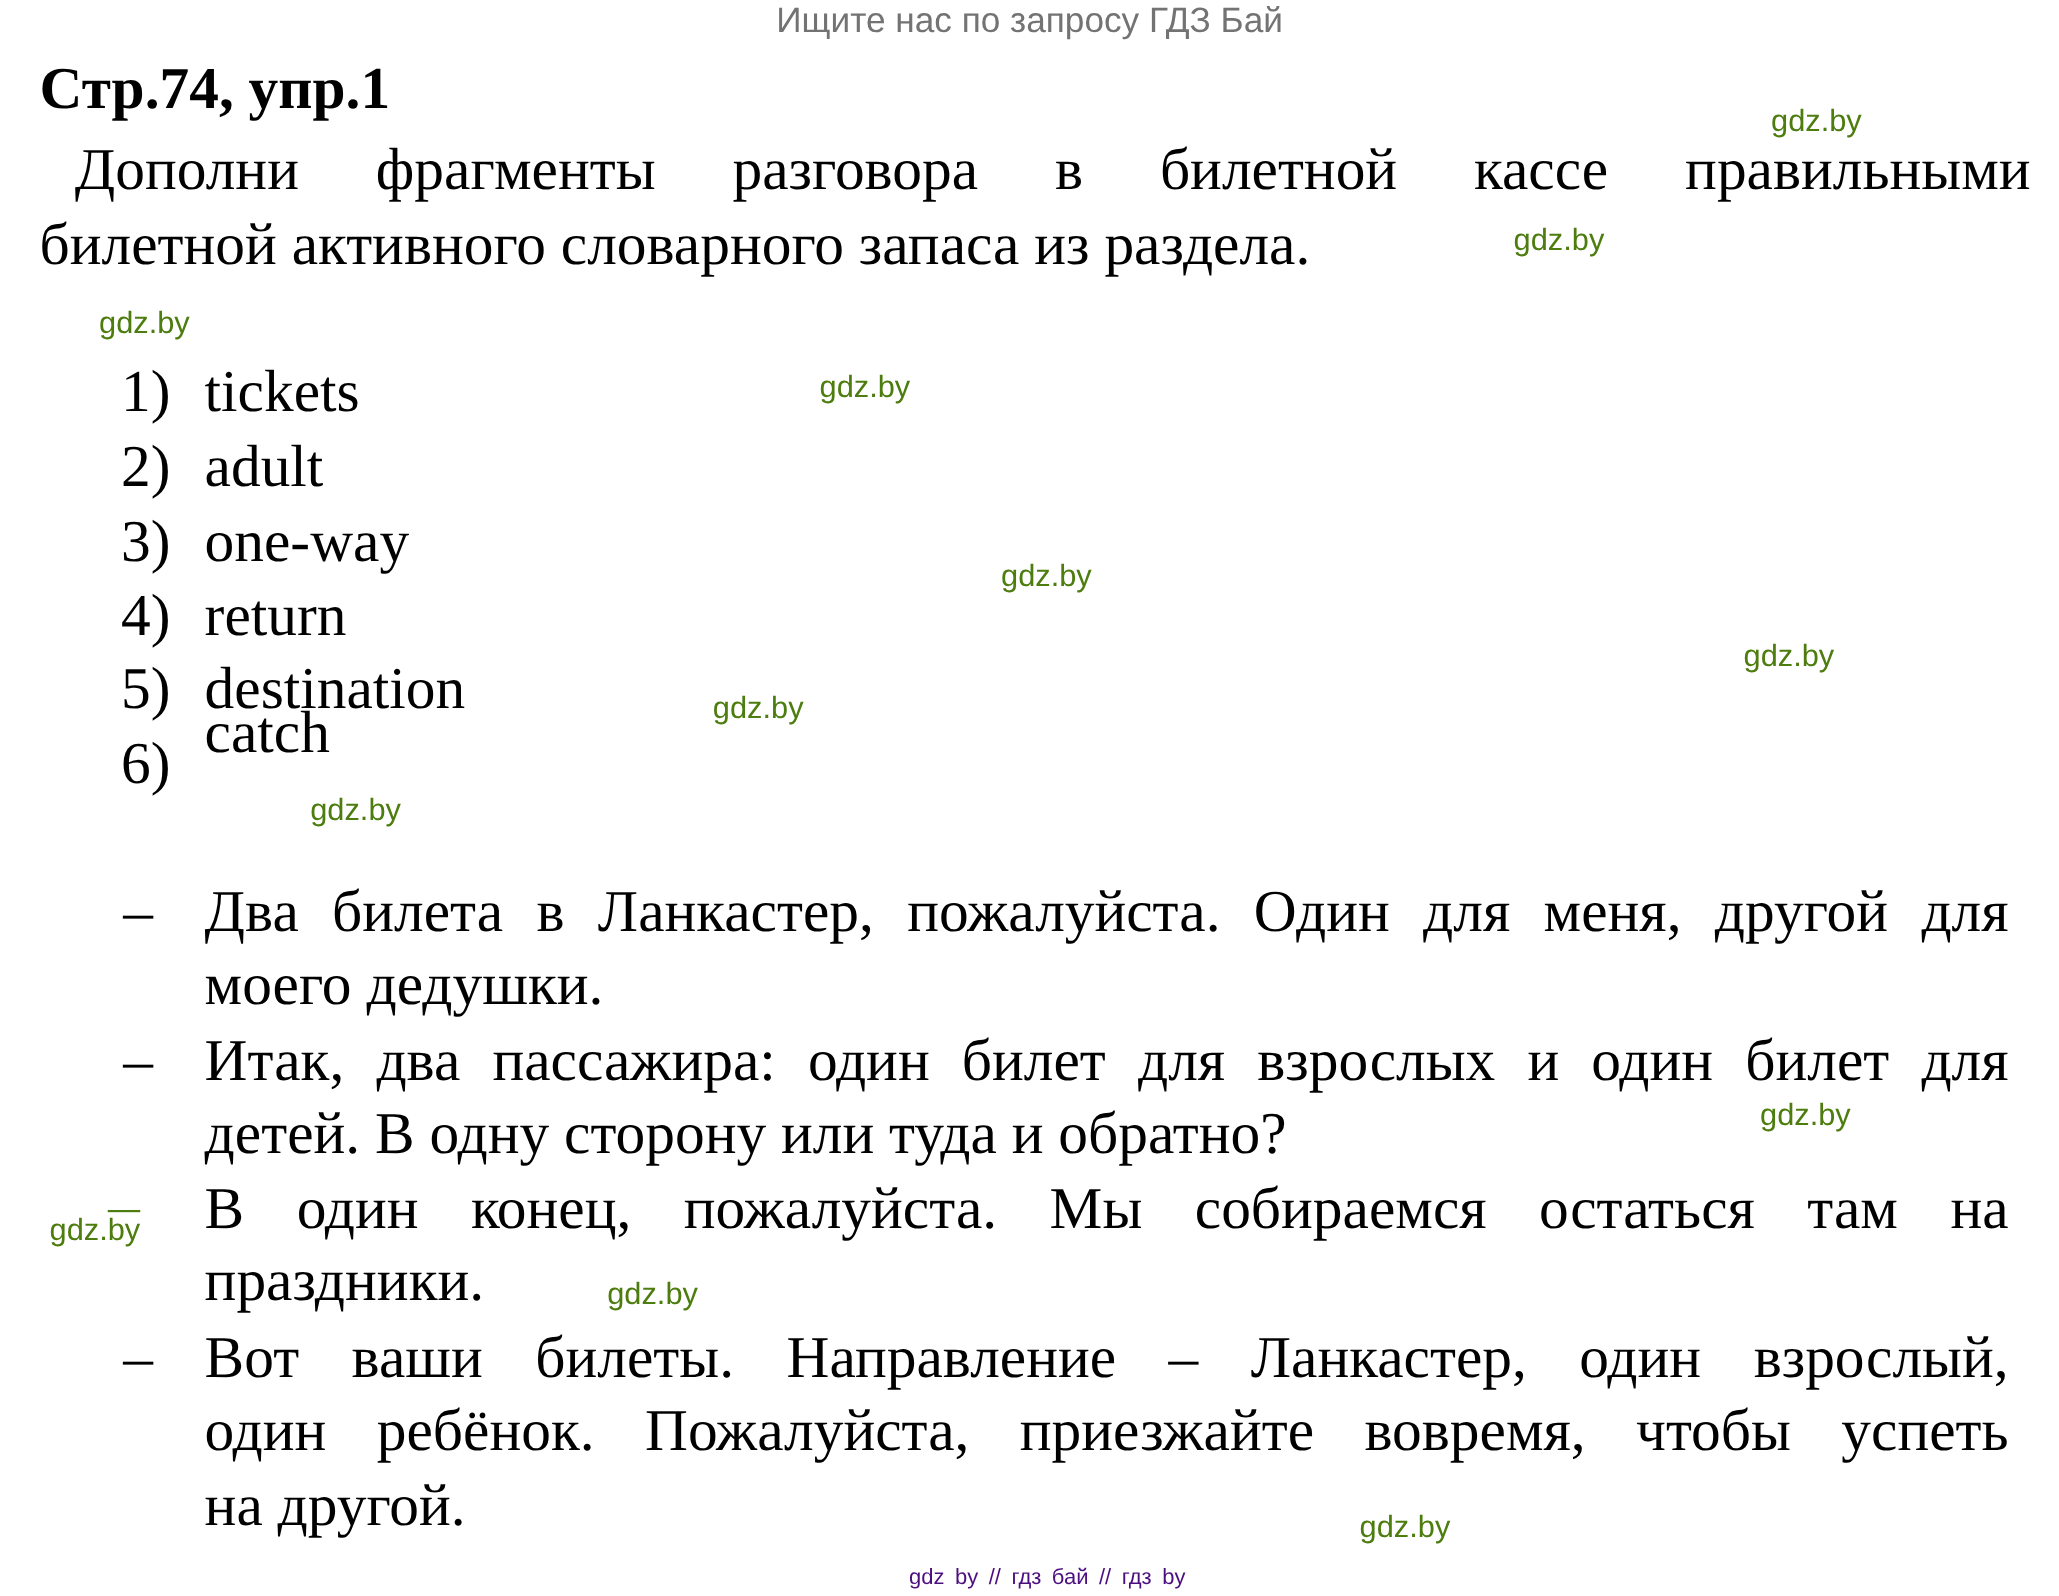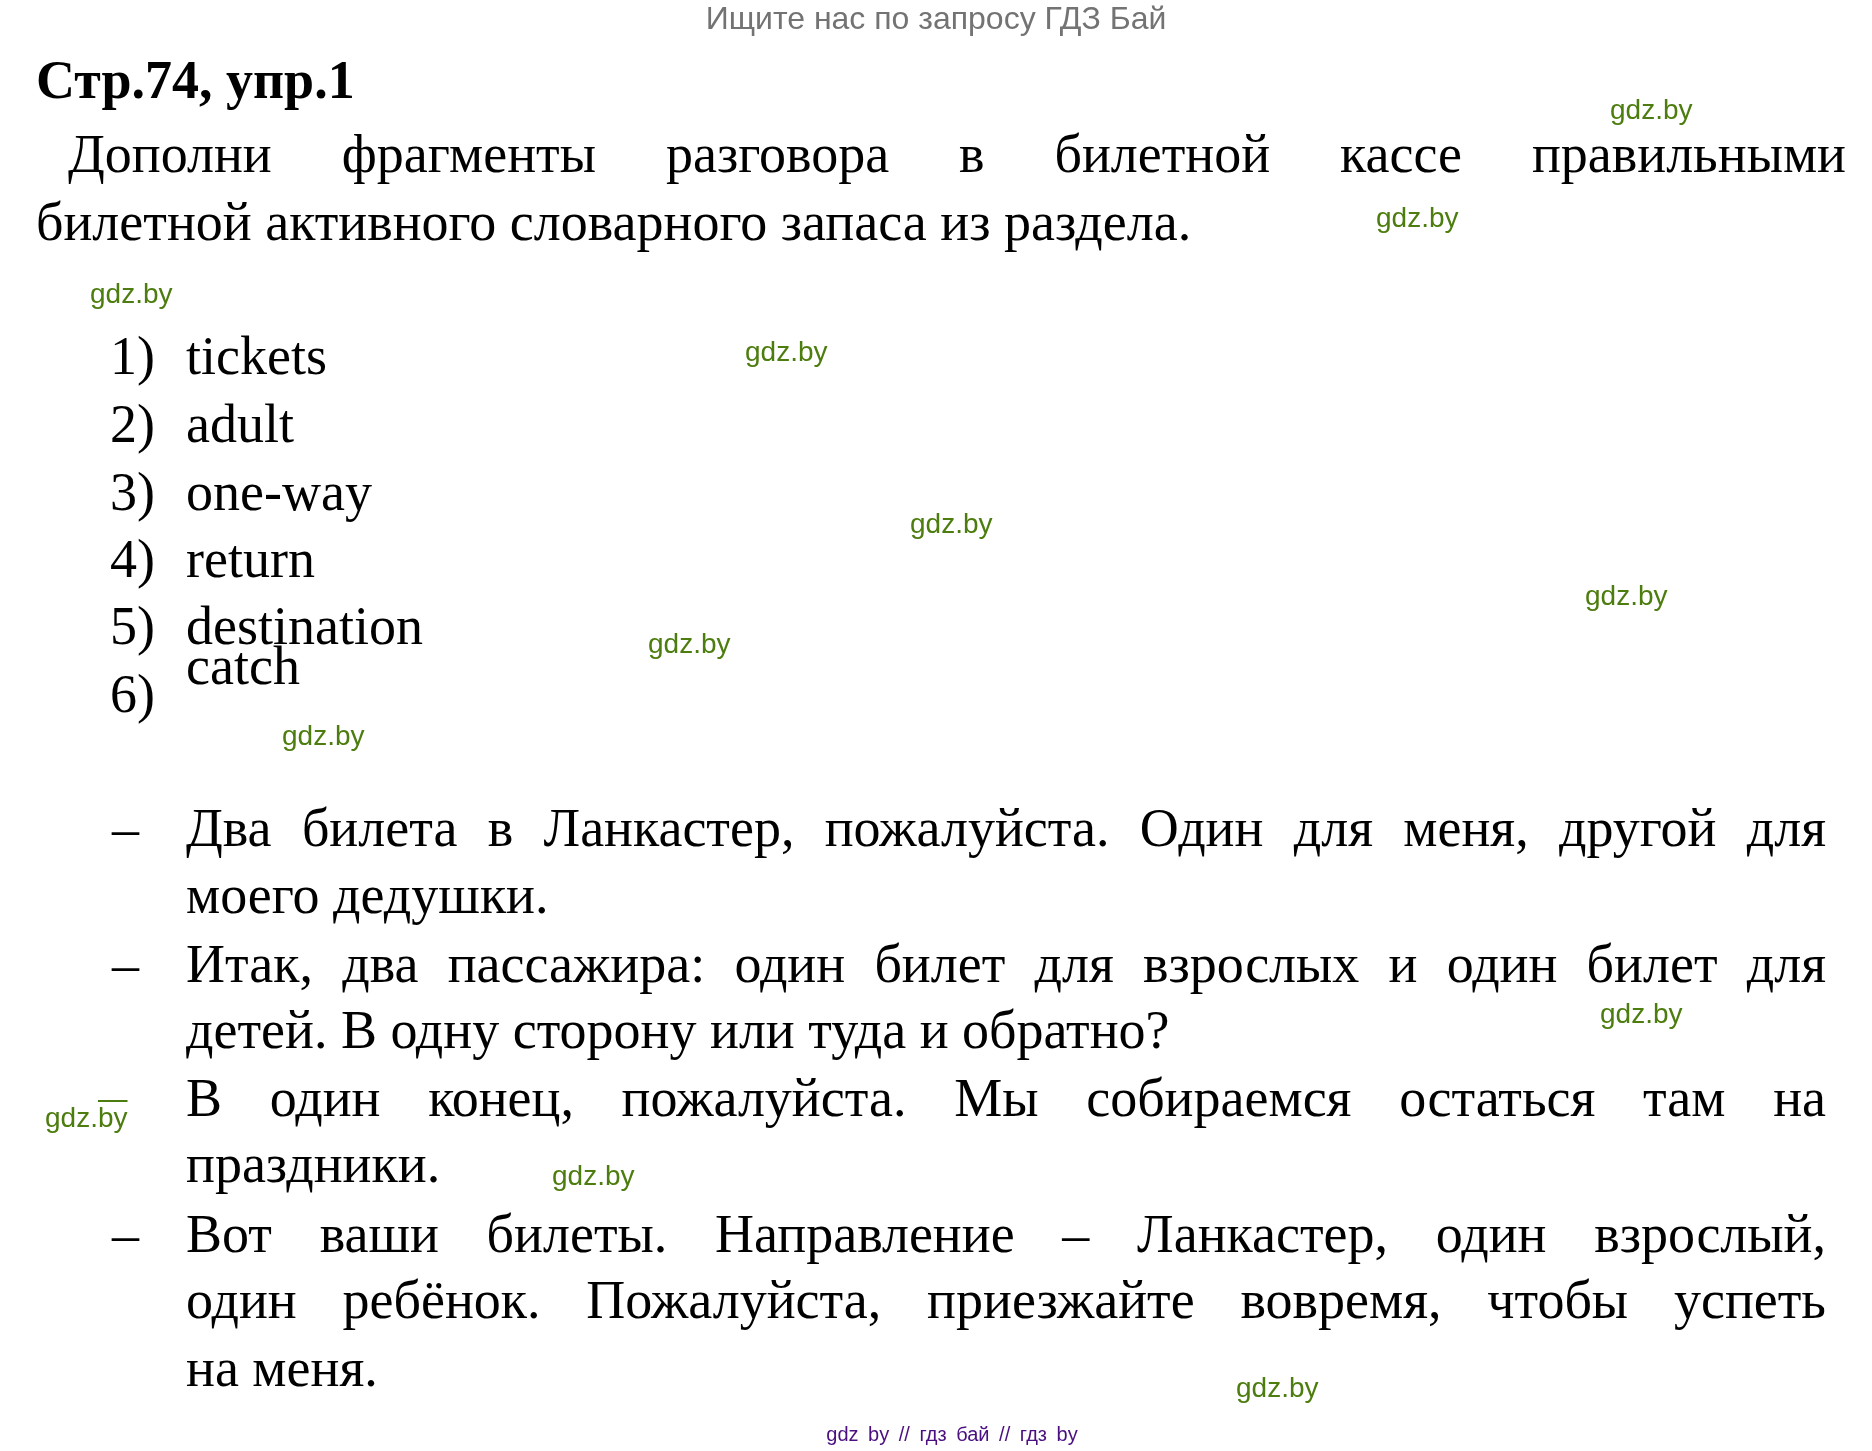--- a/index.html
+++ b/index.html
@@ -51,21 +51,21 @@
   <div class="abs dash" style="top:932px;">–</div>
   <div class="abs dtext j" style="top:932px;">Итак, два пассажира: один билет для взрослых и один билет для</div>
   <div class="abs dtext" style="top:998px;">детей. В одну сторону или туда и обратно?</div>
 
   <div class="abs dtext j" style="top:1066px;">В один конец, пожалуйста. Мы собираемся остаться там на</div>
   <div class="abs dtext" style="top:1132px;">праздники.</div>
 
   <div class="abs dash" style="top:1202px;">–</div>
   <div class="abs dtext j" style="top:1202px;">Вот ваши билеты. Направление – Ланкастер, один взрослый,</div>
   <div class="abs dtext j" style="top:1268px;">один ребёнок. Пожалуйста, приезжайте вовремя, чтобы успеть</div>
-  <div class="abs dtext" style="top:1336px;">на меня.</div>
+  <div class="abs dtext" style="top:1336px;">на другой.</div>
 </div>
 
 <div class="abs wm" style="left:1610px; top:94px;">gdz.by</div>
 <div class="abs wm" style="left:1376px; top:202px;">gdz.by</div>
 <div class="abs wm" style="left:90px; top:278px;">gdz.by</div>
 <div class="abs wm" style="left:745px; top:336px;">gdz.by</div>
 <div class="abs wm" style="left:910px; top:508px;">gdz.by</div>
 <div class="abs wm" style="left:1585px; top:580px;">gdz.by</div>
 <div class="abs wm" style="left:648px; top:628px;">gdz.by</div>
 <div class="abs wm" style="left:282px; top:720px;">gdz.by</div>

